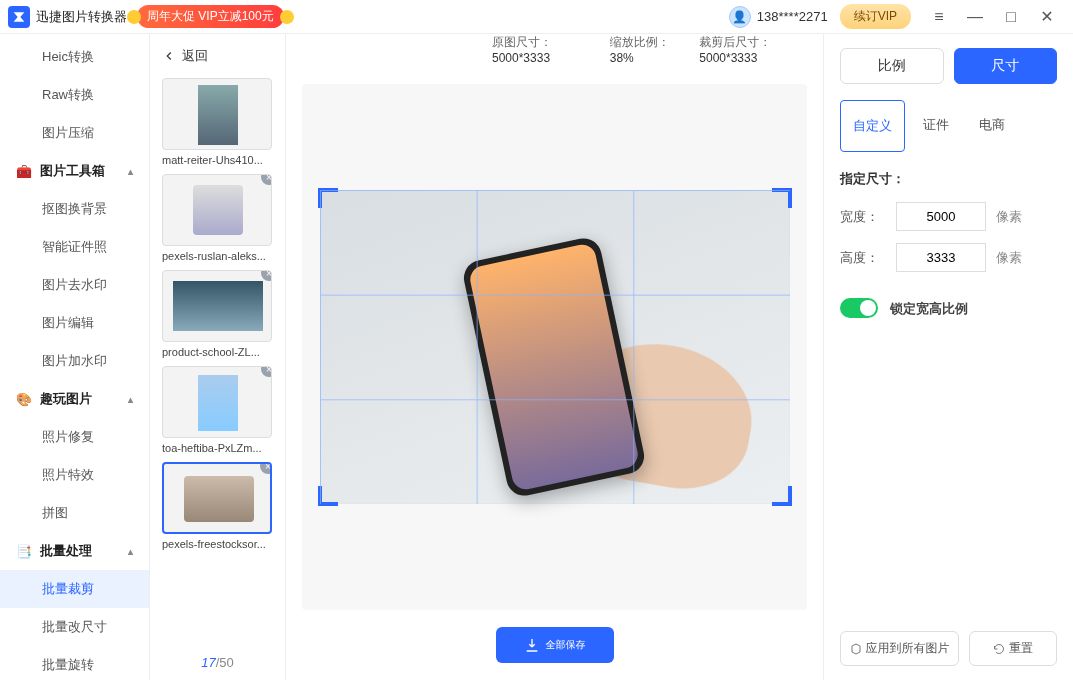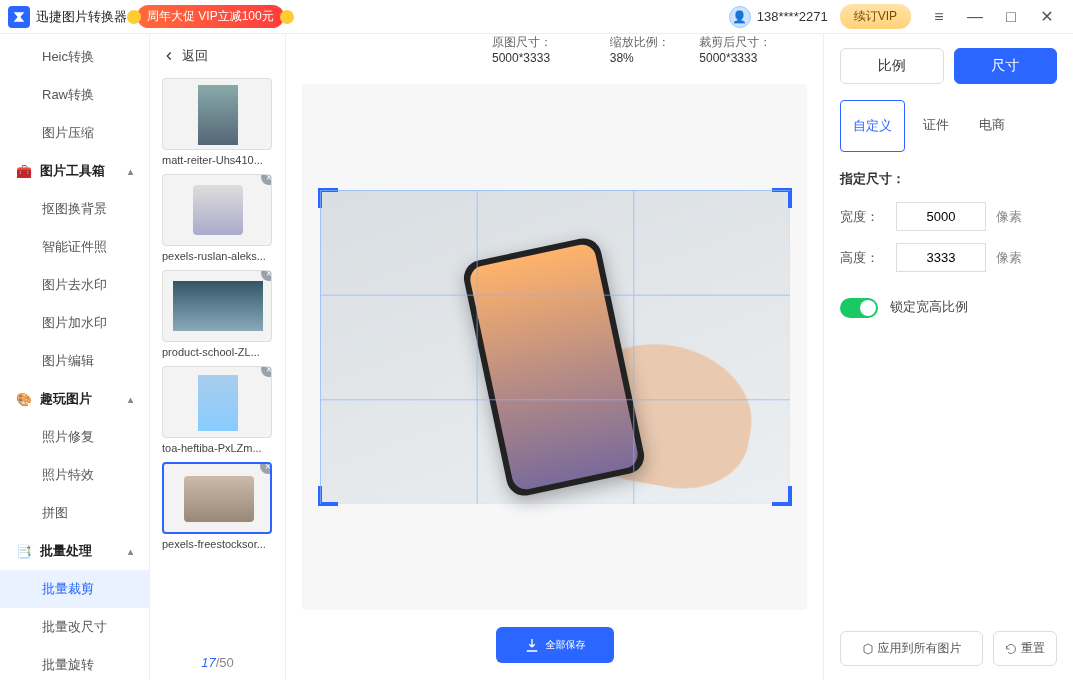--- a/index.html
+++ b/index.html
@@ -74,29 +74,29 @@
 .mode-tab{ flex:1; text-align:center; padding:8px 0; font-size:14px; border:1px solid #ddd; border-radius:6px; cursor:pointer; color:#333;}
 .mode-tab.active{ background:#2a66ff; color:#fff; border-color:#2a66ff;}
 .sub-tabs{ display:flex; gap:6px; margin-bottom:18px;}
 .sub-tab{ padding:16px 12px; font-size:13px; color:#555; border-radius:4px; cursor:pointer;}
 .sub-tab.active{ border:1px solid #2a66ff; color:#2a66ff;}
 .section-title{ font-size:13px; font-weight:600; color:#333; margin-bottom:14px;}
 .dim-row{ display:flex; align-items:center; margin-bottom:12px; font-size:13px; color:#555;}
 .dim-row label{ width:56px;}
 .dim-row input{ width:90px; padding:6px 8px; border:1px solid #ddd; border-radius:0; text-align:center; font-size:13px;}
 .dim-row .unit{ margin-left:10px; color:#888;}
-.toggle-row{ display:flex; align-items:flex-start; font-size:13px; color:#444; margin:14px 0;}
+.toggle-row{ display:flex; align-items:flex-end; font-size:13px; color:#444; margin:14px 0;font-weight:bold;}
 .switch{ width:38px; height:20px; border-radius:10px; position:relative; margin-right:12px; cursor:pointer;}
 .switch.on{ background:#18c964;} .switch.off{ background:#dcdfe6;}
 .switch::after{content:"";position:absolute;top:2px;width:16px;height:16px;background:#fff;border-radius:50%;transition:.2s;}
 .switch.on::after{ right:2px;} .switch.off::after{ left:2px;}
 .right-spacer{flex:1;}
 .bottom-btns{ display:flex; gap:10px;}
 .btn-outline{ flex:1; border:1px solid #ddd; background:#fff; padding:8px 6px; border-radius:6px; font-size:12px; color:#555; cursor:pointer; display:flex; align-items:center; justify-content:center; gap:4px;}
-.btn-reset{ width:64px; border:1px solid #ddd; background:#fff; padding:8px 6px; border-radius:6px; font-size:12px; color:#555; cursor:pointer; display:flex; align-items:center; justify-content:center; gap:4px;}
+.btn-reset{ width:88px; border:1px solid #ddd; background:#fff; padding:8px 6px; border-radius:6px; font-size:12px; color:#555; cursor:pointer; display:flex; align-items:center; justify-content:center; gap:4px;}
 
 
 .ph{position:absolute;}
 .ph1{width:40px;height:60px;background:linear-gradient(#8aa,#567);left:35px;top:6px;}
 .ph2{width:50px;height:50px;background:linear-gradient(#ddd,#aac);left:30px;top:10px;border-radius:4px;}
 .ph3{width:90px;height:50px;background:linear-gradient(#356,#8ab);left:10px;top:10px;}
 .ph4{width:40px;height:56px;background:linear-gradient(#ace,#8cf);left:35px;top:8px;}
 .ph5{width:70px;height:46px;background:linear-gradient(#cba,#987);left:20px;top:12px;border-radius:4px;}
 </style>
 </head>
@@ -130,22 +130,22 @@
     <div class="sb-group">
       <span class="sb-left">
           <span class="gicon">🧰</span>
           <span>图片工具箱</span>
         </span>
       <span class="chev">▴</span>
     </div>
     <div class="sb-item">抠图换背景</div>
     <div class="sb-item">智能证件照</div>
     <div class="sb-item">图片去水印</div>
+    <div class="sb-item">图片编辑</div>
     <div class="sb-item">图片加水印</div>
-    <div class="sb-item">图片编辑</div>
 
     <div class="sb-group">
       <span class="sb-left">
           <span class="gicon">🎨</span>
           <span>趣玩图片</span>
         </span>
       <span class="chev">▴</span>
     </div>
     <div class="sb-item">照片修复</div>
     <div class="sb-item">照片特效</div>

